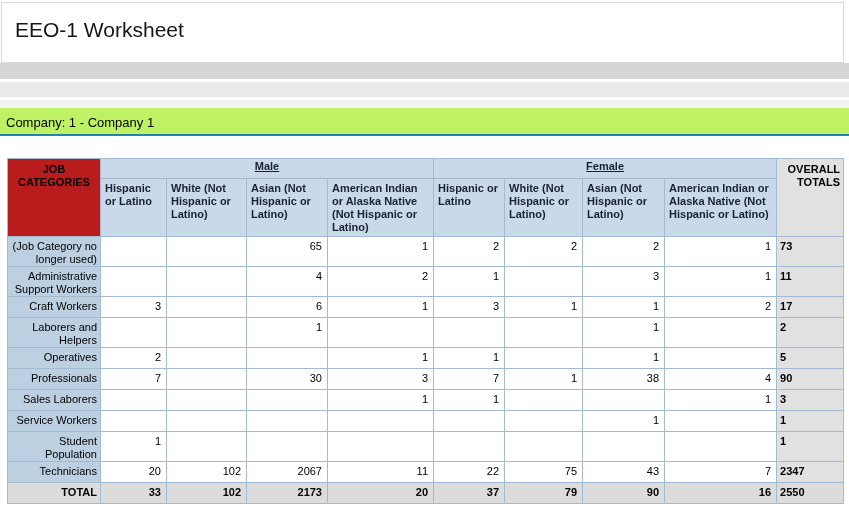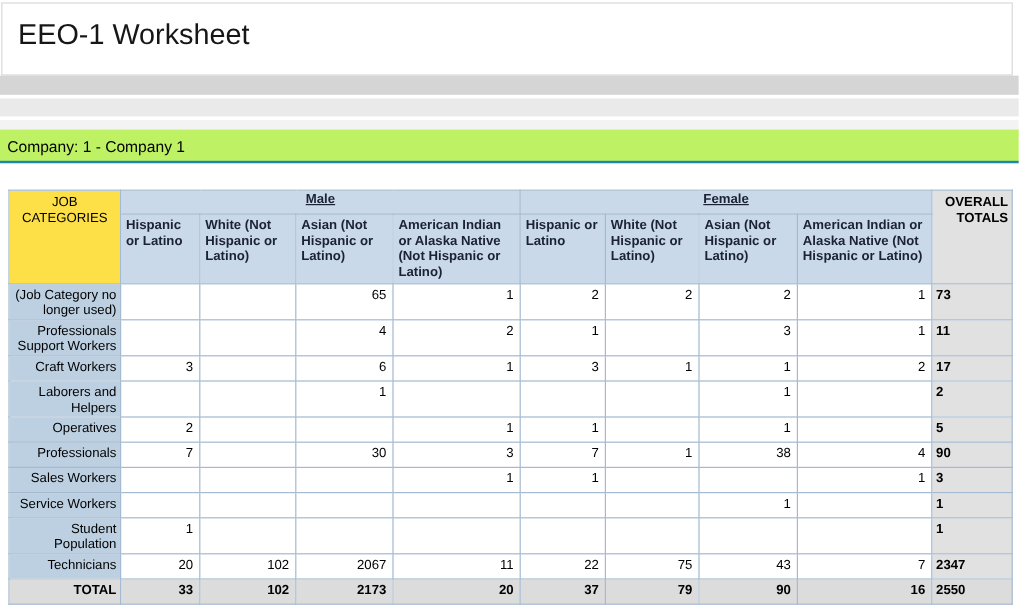--- a/index.html
+++ b/index.html
@@ -21,21 +21,21 @@
     background:#ffffff;
     font-family:"Liberation Sans", sans-serif;
     color:#000;
   }
   .title-panel{
     position:absolute;left:1px;top:2px;width:841px;height:59px;
     background:#fff;border:1px solid var(--panel-border);
   }
   .page-title{
     margin:0;padding:9px 0 0 13px;
-    font-size:24px;font-weight:400;color:#161616;
+    font-size:21px;font-weight:400;color:#161616;
     letter-spacing:0;line-height:36px;white-space:nowrap;
   }
   .stripe{position:absolute;left:0;width:849px;}
   .stripe-1{top:63px;height:16px;background:var(--stripe1);}
   .stripe-2{top:82px;height:15px;background:var(--stripe2);}
   .stripe-3{top:100px;height:13px;background:var(--stripe3);}
   .company-bar{
     position:absolute;left:0;top:108px;width:849px;height:28px;
     border-bottom:2px solid var(--rule-blue);
     box-sizing:border-box;
@@ -47,21 +47,21 @@
     border-collapse:collapse;table-layout:fixed;
     font-size:11px;line-height:13px;
   }
   table.eeo th, table.eeo td{
     border:1px solid var(--grid);
     vertical-align:top;overflow:hidden;
     box-sizing:border-box;
     word-wrap:break-word;
   }
   th.jobcat{
-    background:#fde047;color:#000;font-weight:normal;
+    background:#b91c1c;color:#000;font-weight:bold;
     text-align:center;padding:4px 2px 0 2px;
   }
   th.group{
     background:var(--header-blue);color:var(--header-text);
     font-weight:bold;vertical-align:middle;
     height:20px;padding:1px 2px;text-decoration:underline;
   }
   th.sub{
     background:var(--header-blue);color:var(--header-text);
     font-weight:bold;text-align:left;
@@ -138,21 +138,21 @@
         <td class="num"></td>
         <td class="num">65</td>
         <td class="num">1</td>
         <td class="num">2</td>
         <td class="num">2</td>
         <td class="num">2</td>
         <td class="num">1</td>
         <td class="tot">73</td>
       </tr>
       <tr>
-        <td class="cat">Professionals Support Workers</td>
+        <td class="cat">Administrative Support Workers</td>
         <td class="num"></td>
         <td class="num"></td>
         <td class="num">4</td>
         <td class="num">2</td>
         <td class="num">1</td>
         <td class="num"></td>
         <td class="num">3</td>
         <td class="num">1</td>
         <td class="tot">11</td>
       </tr>
@@ -198,21 +198,21 @@
         <td class="num"></td>
         <td class="num">30</td>
         <td class="num">3</td>
         <td class="num">7</td>
         <td class="num">1</td>
         <td class="num">38</td>
         <td class="num">4</td>
         <td class="tot">90</td>
       </tr>
       <tr>
-        <td class="cat">Sales Workers</td>
+        <td class="cat">Sales Laborers</td>
         <td class="num"></td>
         <td class="num"></td>
         <td class="num"></td>
         <td class="num">1</td>
         <td class="num">1</td>
         <td class="num"></td>
         <td class="num"></td>
         <td class="num">1</td>
         <td class="tot">3</td>
       </tr>

